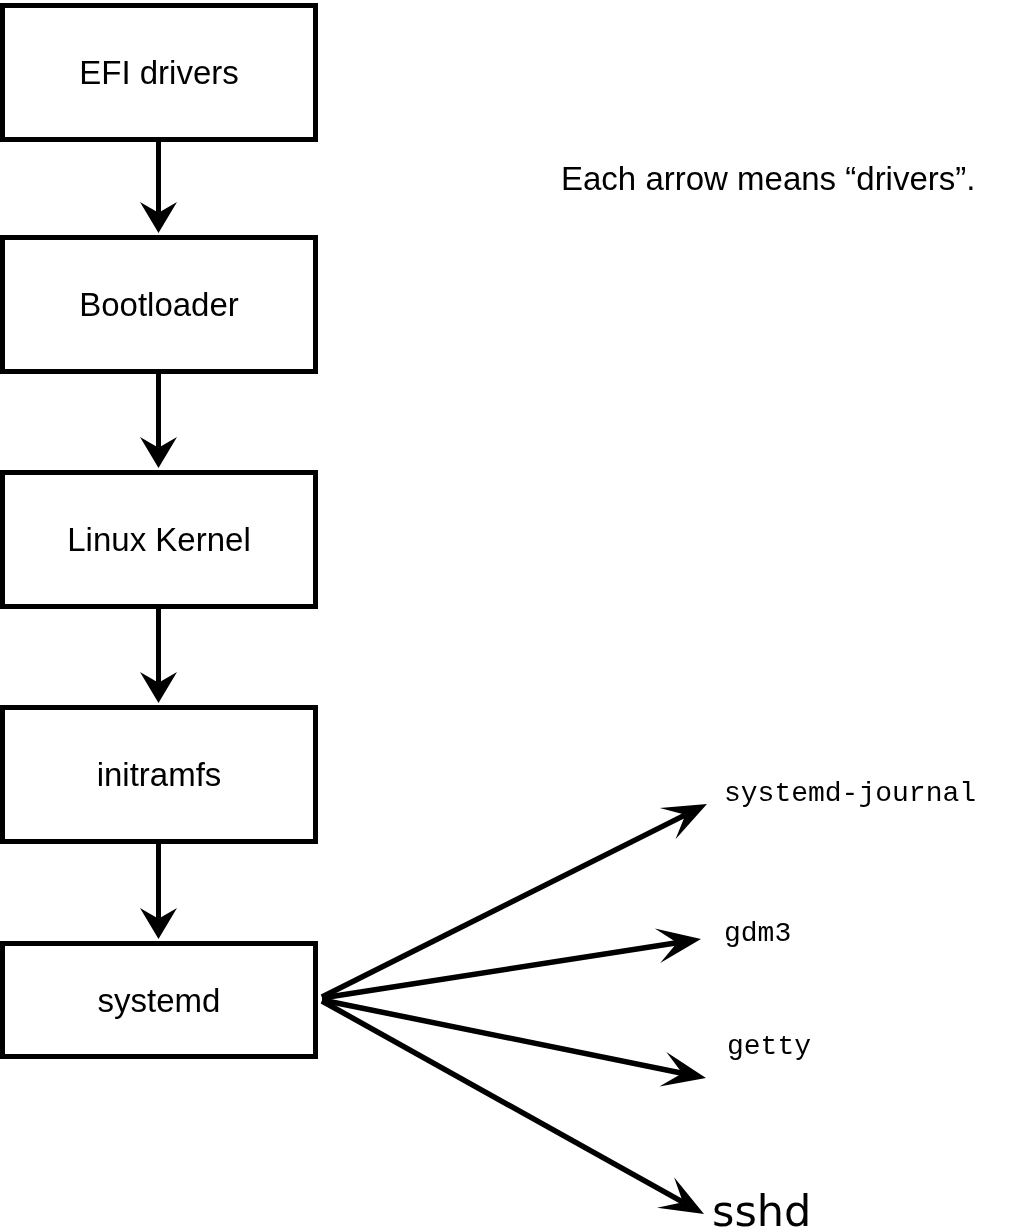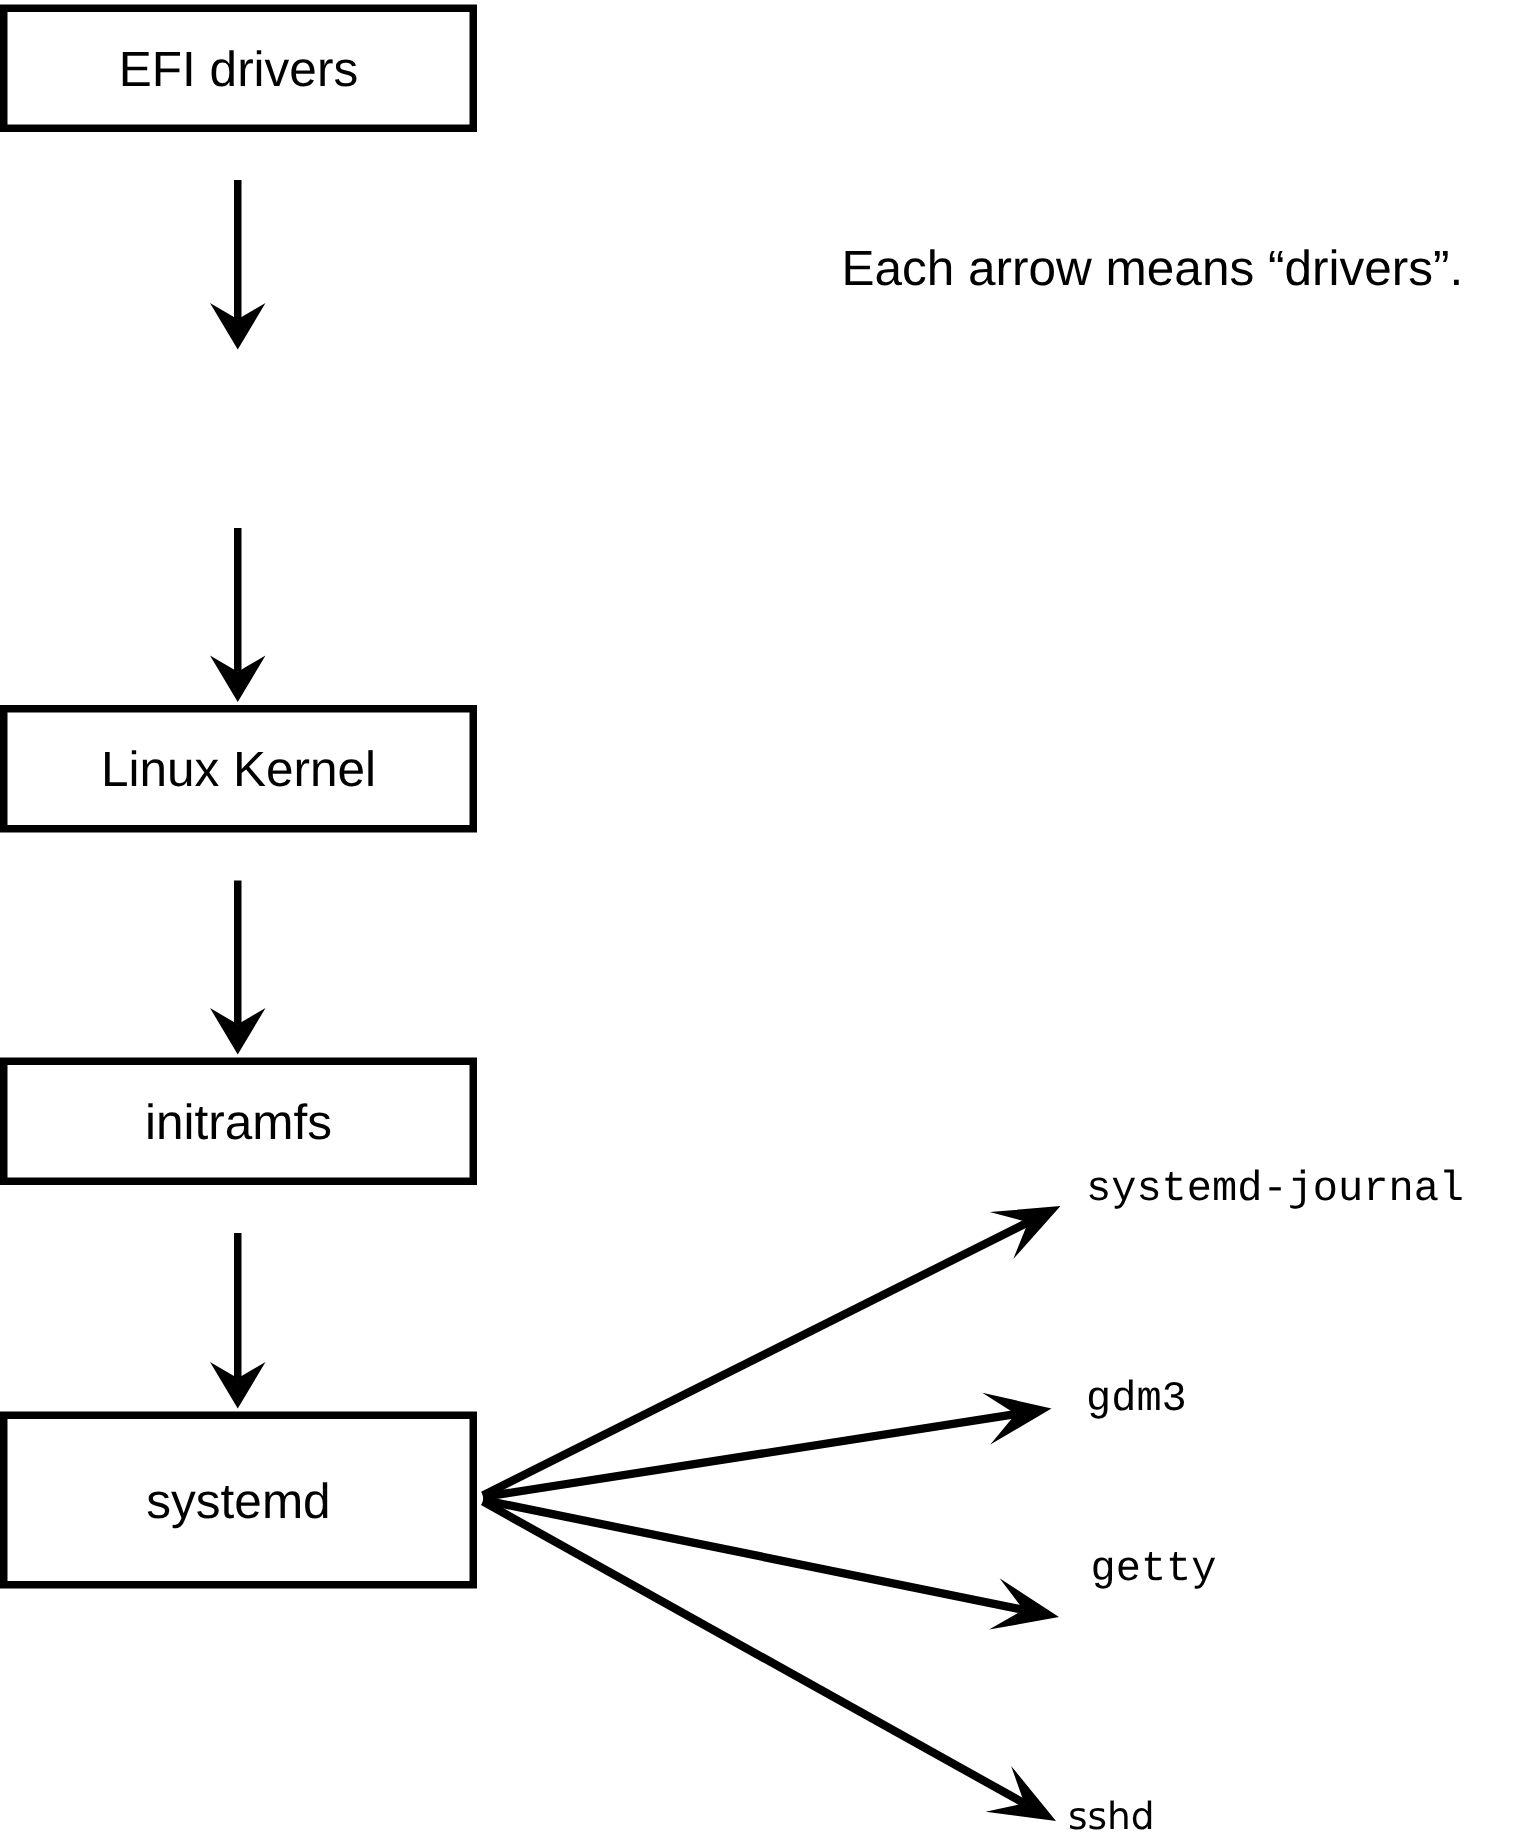--- a/index.html
+++ b/index.html
@@ -20,21 +20,21 @@
     position: absolute;
     left: 0;
     top: 0;
     width: 1023px;
     height: 1230px;
   }
   .node-box {
     position: absolute;
     left: 0;
     width: 318px;
-    height: 85px;
+    height: 139px;
     box-sizing: border-box;
     border: 5px solid #000000;
     background: #ffffff;
     display: flex;
     align-items: center;
     justify-content: center;
     font-size: 33px;
     line-height: 1;
     white-space: nowrap;
   }
@@ -48,21 +48,21 @@
   }
   .proc-label {
     position: absolute;
     font-family: Liberation Mono, monospace;
     font-size: 28px;
     line-height: 34px;
     white-space: nowrap;
   }
   .proc-label.sans {
     font-family: "DejaVu Sans", sans-serif;
-    font-size: 25px;
+    font-size: 43px;
   }
 </style>
 </head>
 <body>
 
 <div class="canvas">
 
   <svg class="arrow-layer" id="arrow-layer" viewBox="0 0 1023 1230">
       <g>
         <line x1="158.5" y1="120" x2="158.5" y2="212.85" stroke="#000000" stroke-width="5"></line>
@@ -95,20 +95,23 @@
       <g>
         <line x1="322" y1="1001" x2="682.8636890347314" y2="1202.2145700638685" stroke="#000000" stroke-width="5.5"></line>
         <path d="M704,1214 L657.0478220514826,1207.8564679629098 L682.8636890347314,1202.2145700638685 L674.0928653475405,1177.2874231784303 Z" fill="#000000"></path>
       </g>
     </svg>
 
   <div class="node-box" style="top:3px">
     <span>EFI drivers</span>
   </div>
 
+  <div class="node-box" style="top:235px">
+    <span>Bootloader</span>
+  </div>
 
   <div class="node-box" style="top:705px">
     <span>initramfs</span>
   </div>
 
   <div class="node-box" style="top:470px">
     <span>Linux Kernel</span>
   </div>
 
   <div class="node-box" style="top:941px;height:118px">

